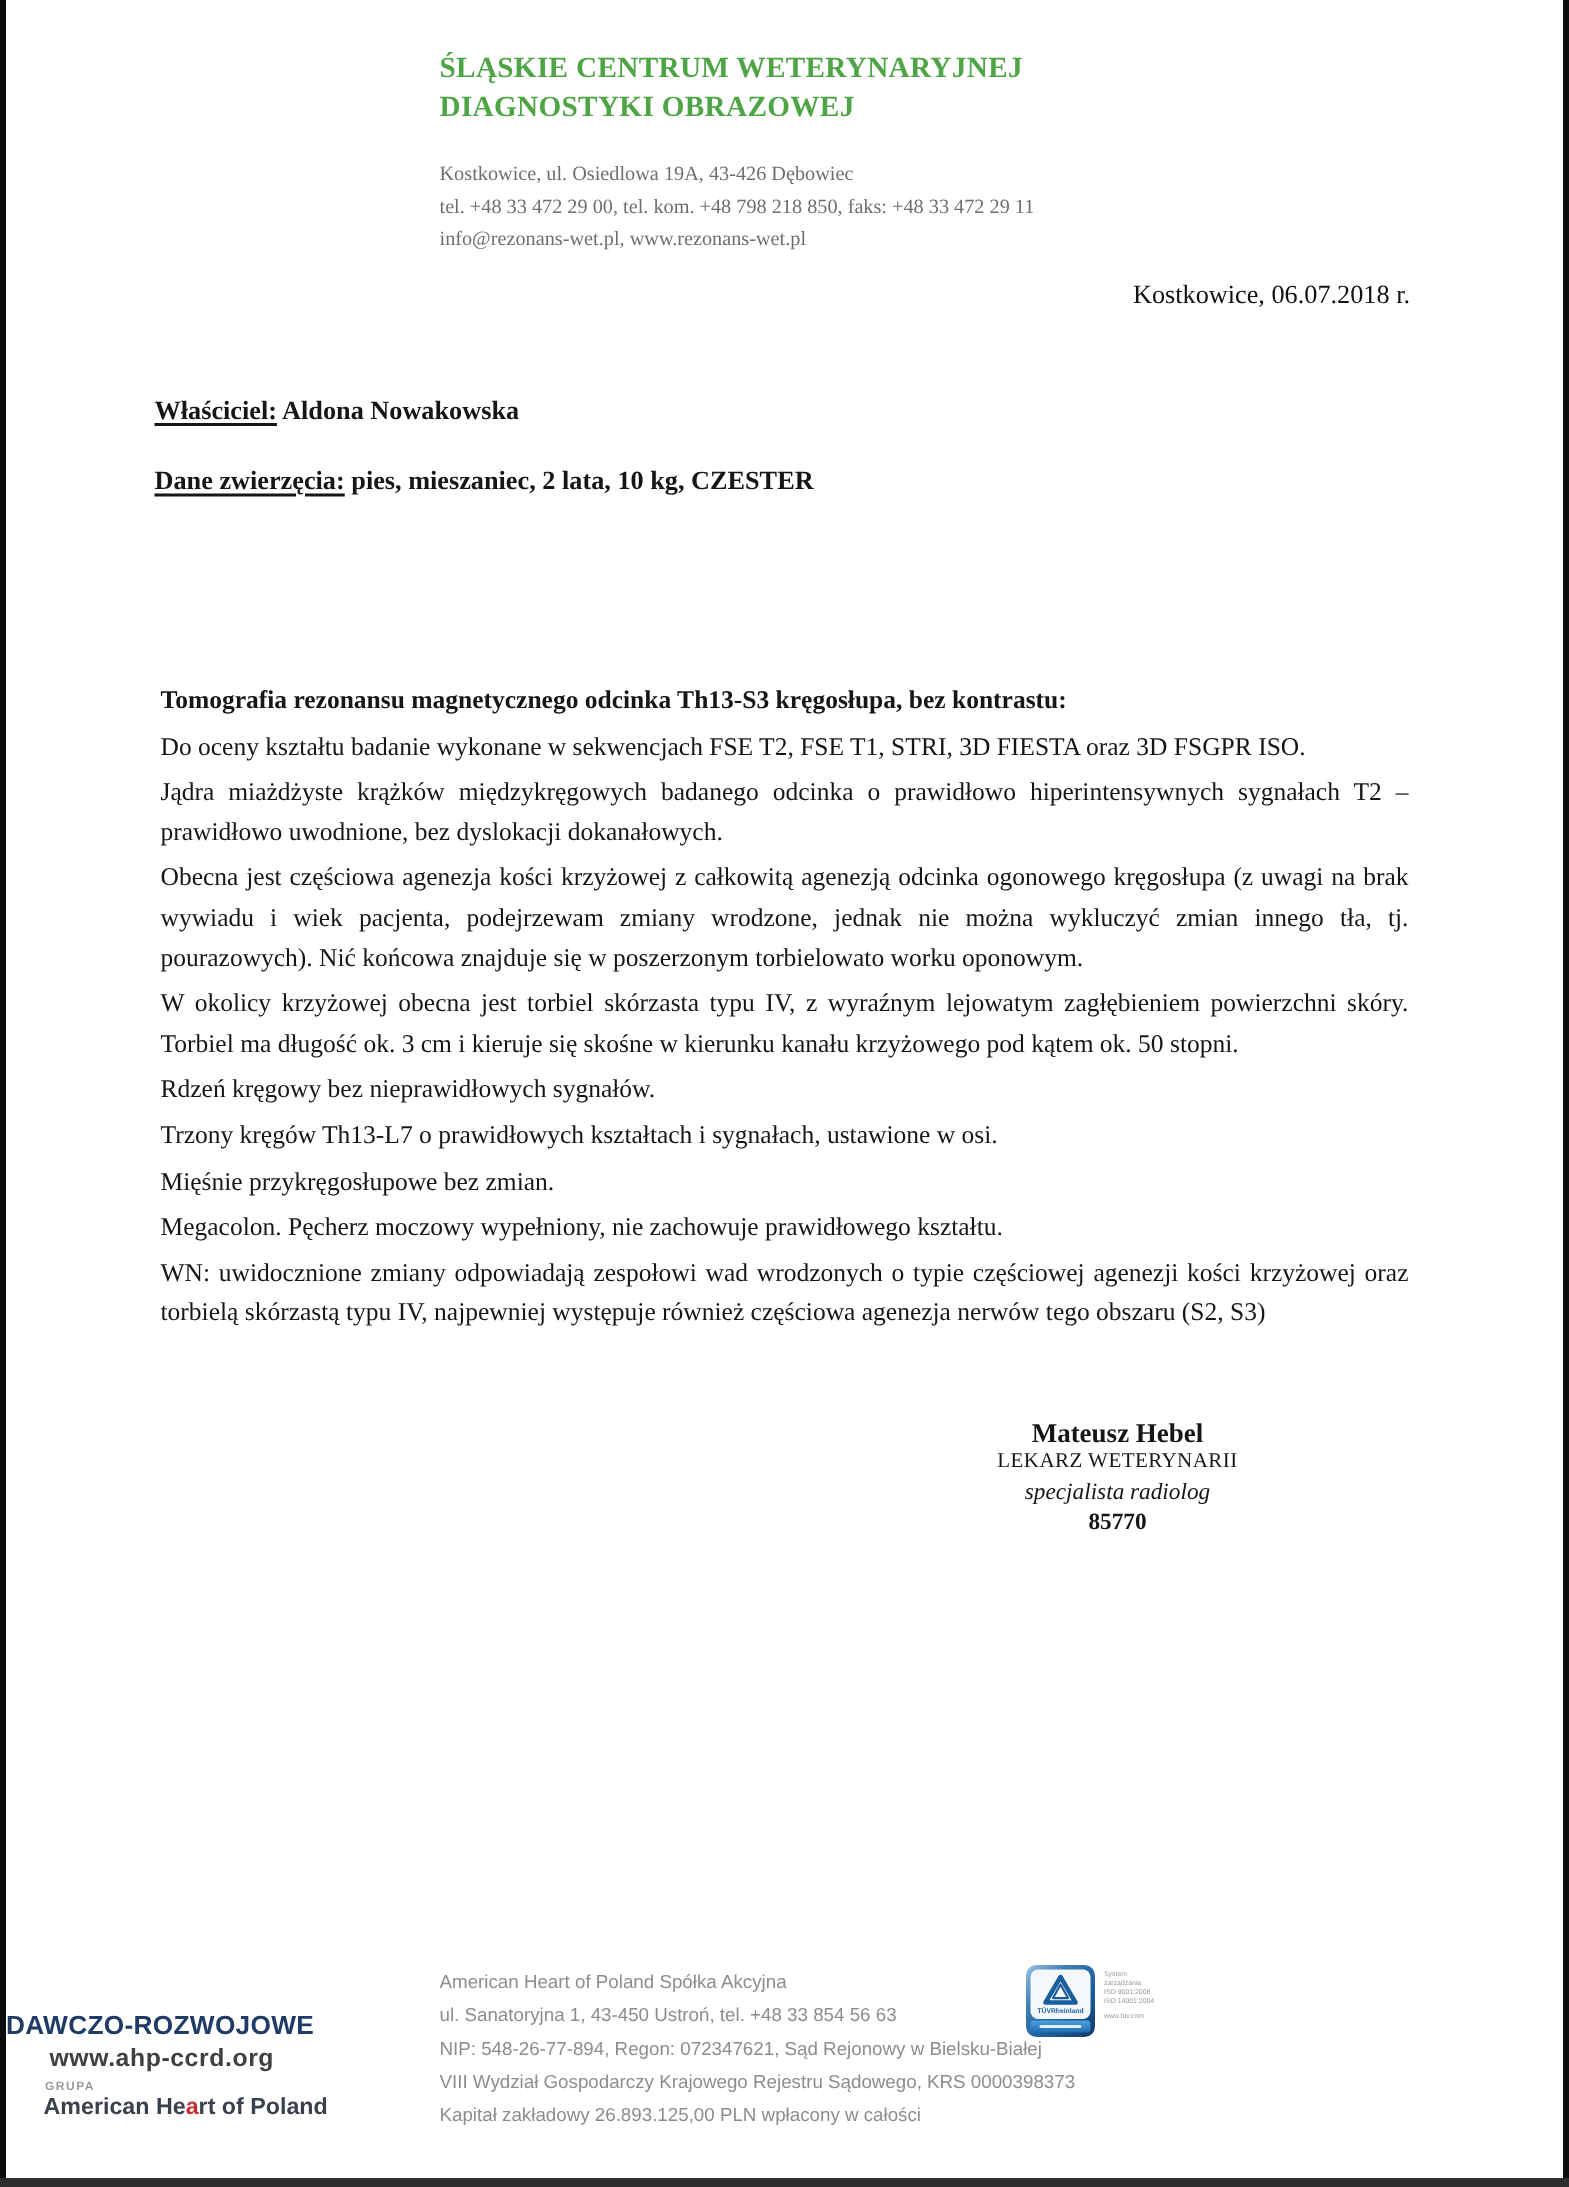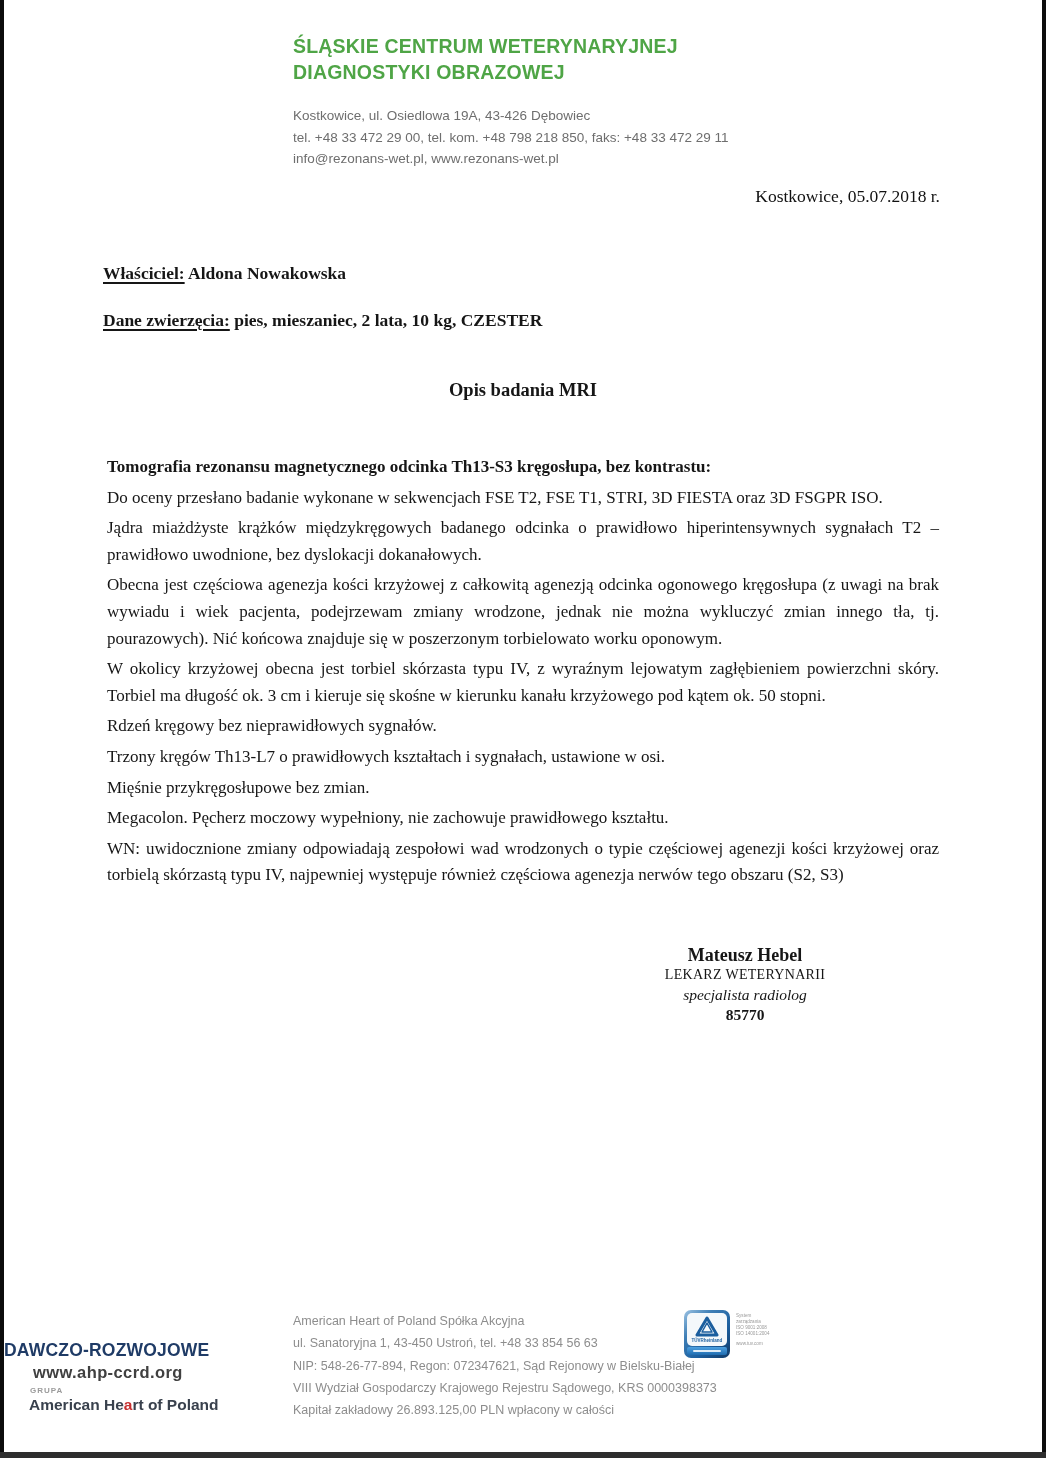--- a/index.html
+++ b/index.html
@@ -3,21 +3,21 @@
 <meta charset="utf-8">
 <style>
   html,body{margin:0;padding:0;background:#ffffff;}
   .page{position:relative;width:1046px;height:1458px;background:#ffffff;overflow:hidden;
         font-family:"Liberation Serif",serif;color:#161616;}
   .edge-left{position:absolute;left:0;top:0;width:4px;height:1458px;background:#0c0c0c;}
   .edge-right{position:absolute;right:0;top:0;width:4px;height:1458px;background:#0d0d0d;}
   .edge-bottom{position:absolute;left:0;bottom:0;width:1046px;height:6px;background:#2e2e2e;}
 
   
-  .letterhead{position:absolute;left:293px;top:33px;font-family:Liberation Sans, sans-serif;}
+  .letterhead{position:absolute;left:293px;top:33px;font-family:Liberation Serif, serif;}
   .clinic-name{color:#4FA546;font-weight:700;font-size:19.5px;line-height:26px;letter-spacing:.2px;}
   .contact{margin-top:20px;color:#6e6e6e;font-size:13.5px;line-height:21.5px;}
 
   .date-line{position:absolute;left:0;top:186px;width:940px;text-align:right;font-size:17.5px;color:#111;}
 
   .owner-line{position:absolute;left:103px;top:263px;font-size:17.5px;font-weight:700;}
   .animal-line{position:absolute;left:103px;top:310px;font-size:17.5px;font-weight:700;}
   .ulabel{text-decoration:underline;text-decoration-thickness:1.8px;text-underline-offset:3px;}
 
   .report-title{position:absolute;left:103px;top:380px;width:840px;text-align:center;
@@ -74,35 +74,34 @@
       <div>ŚLĄSKIE CENTRUM WETERYNARYJNEJ</div>
       <div>DIAGNOSTYKI OBRAZOWEJ</div>
     </div>
     <div class="contact">
       <div>Kostkowice, ul. Osiedlowa 19A, 43-426 Dębowiec</div>
       <div>tel. +48 33 472 29 00, tel. kom. +48 798 218 850, faks: +48 33 472 29 11</div>
       <div>info@rezonans-wet.pl, www.rezonans-wet.pl</div>
     </div>
   </div>
 
-  <div class="date-line">Kostkowice, 05.07.2018 r.</div>
+  <div class="date-line">Kostkowice, 06.07.2018 r.</div>
 
   <div class="owner-line">
     <span class="ulabel">Właściciel:</span><span> Aldona Nowakowska</span>
   </div>
 
   <div class="animal-line">
     <span class="ulabel">Dane zwierzęcia:</span><span> pies, mieszaniec, 2 lata, 10 kg, CZESTER</span>
   </div>
 
-  <div class="report-title">Opis badania MRI</div>
 
   <div class="report-body">
     <p class="hd">Tomografia rezonansu magnetycznego odcinka Th13-S3 kręgosłupa, bez kontrastu:</p>
-    <p>Do oceny przesłano badanie wykonane w sekwencjach FSE T2, FSE T1, STRI, 3D FIESTA oraz 3D FSGPR ISO.</p>
+    <p>Do oceny kształtu badanie wykonane w sekwencjach FSE T2, FSE T1, STRI, 3D FIESTA oraz 3D FSGPR ISO.</p>
     <p>Jądra miażdżyste krążków międzykręgowych badanego odcinka o prawidłowo hiperintensywnych sygnałach T2 – prawidłowo uwodnione, bez dyslokacji dokanałowych.</p>
     <p>Obecna jest częściowa agenezja kości krzyżowej z całkowitą agenezją odcinka ogonowego kręgosłupa (z uwagi na brak wywiadu i wiek pacjenta, podejrzewam zmiany wrodzone, jednak nie można wykluczyć zmian innego tła, tj. pourazowych). Nić końcowa znajduje się w poszerzonym torbielowato worku oponowym.</p>
     <p>W okolicy krzyżowej obecna jest torbiel skórzasta typu IV, z wyraźnym lejowatym zagłębieniem powierzchni skóry. Torbiel ma długość ok. 3 cm i kieruje się skośne w kierunku kanału krzyżowego pod kątem ok. 50 stopni.</p>
     <p>Rdzeń kręgowy bez nieprawidłowych sygnałów.</p>
     <p>Trzony kręgów Th13-L7 o prawidłowych kształtach i sygnałach, ustawione w osi.</p>
     <p>Mięśnie przykręgosłupowe bez zmian.</p>
     <p>Megacolon. Pęcherz moczowy wypełniony, nie zachowuje prawidłowego kształtu.</p>
     <p>WN: uwidocznione zmiany odpowiadają zespołowi wad wrodzonych o typie częściowej agenezji kości krzyżowej oraz torbielą skórzastą typu IV, najpewniej występuje również częściowa agenezja nerwów tego obszaru (S2, S3)</p>
   </div>
 

